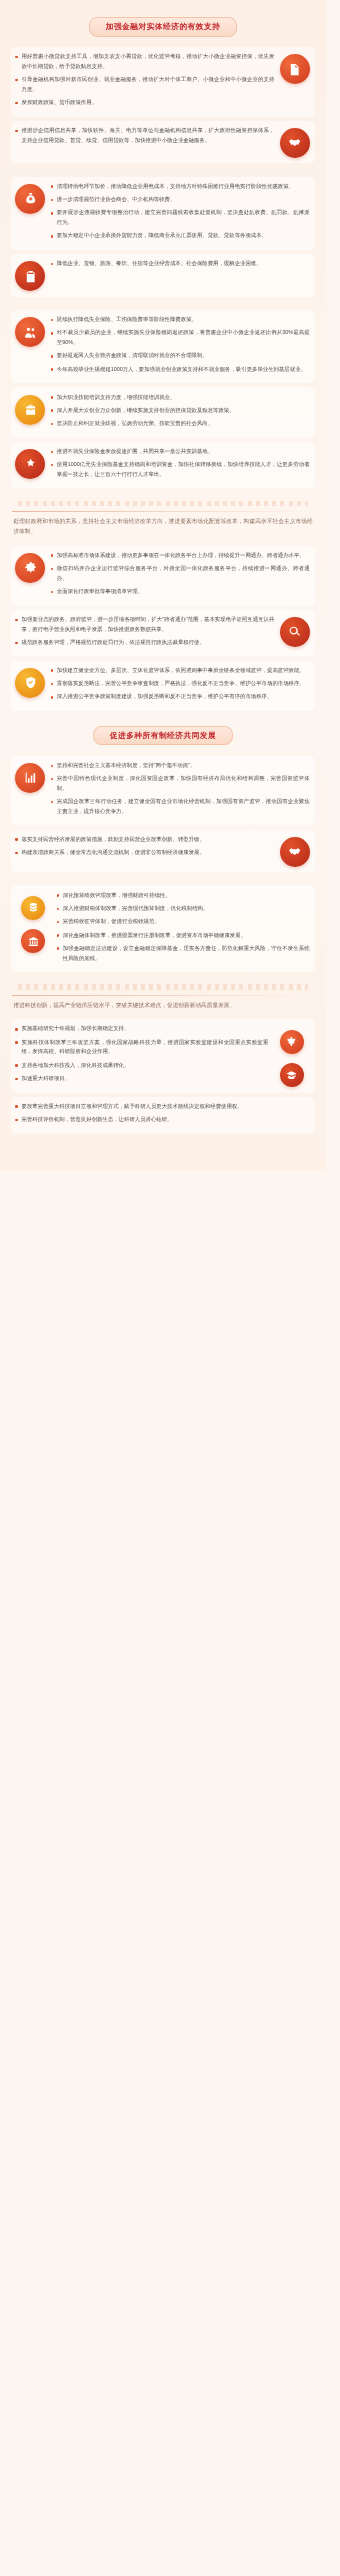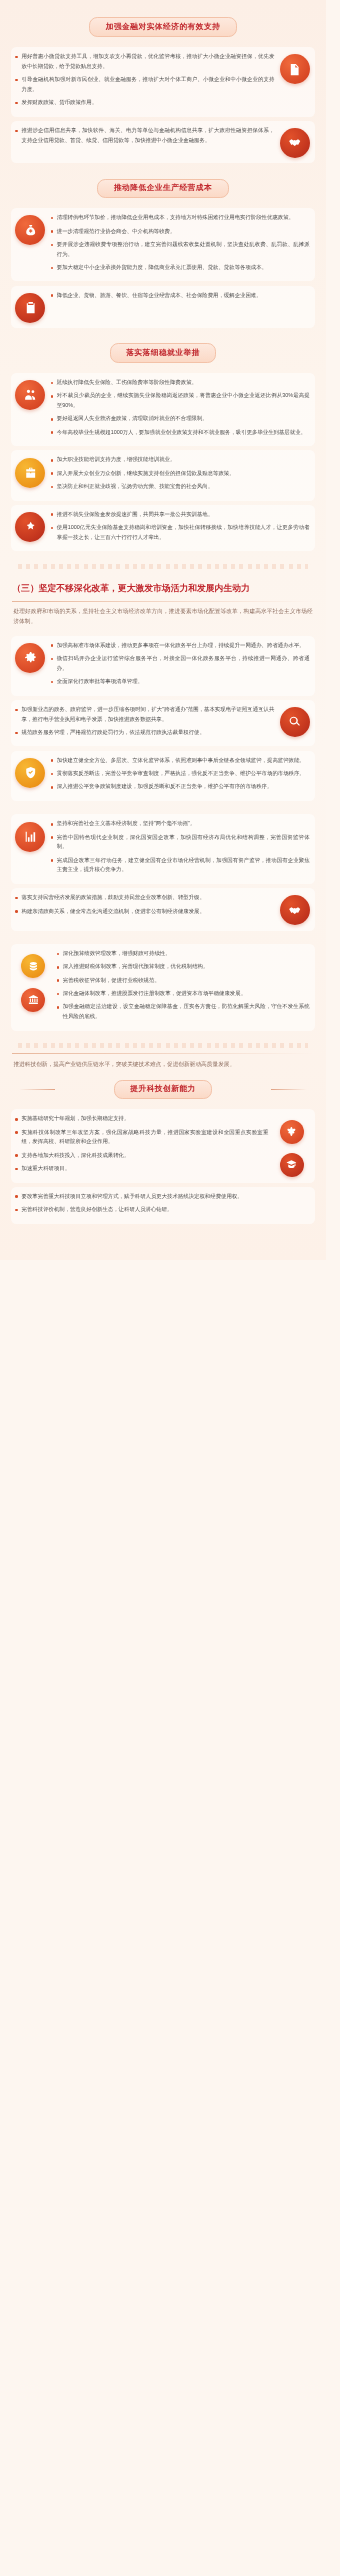--- a/index.html
+++ b/index.html
@@ -169,23 +169,20 @@
         <li>推进涉企信用信息共享，加快软件、海关、电力等单位与金融机构信息共享，扩大政府性融资担保体系，支持企业信用贷款、首贷、续贷、信用贷款等，加快推进中小微企业金融服务。</li>
       </ul>
       <div class="ico deep">
         <svg viewBox="0 0 24 24">
             <path d="M2 9l4-3 4 2 2-1 2 1 4-2 4 3-4 7-2-1-4 3-4-3-2 1L2 9z"></path>
           </svg>
       </div>
     </div>
   </div>
 
-  <div class="pill-head">
-    <span class="pill">推动降低企业生产经营成本</span>
-  </div>
 
   <div class="block">
     <div class="card">
       <div class="ico">
         <svg viewBox="0 0 24 24">
             <path d="M9 2h6l-1.5 3h-3L9 2zm3 4c5 0 8 5 8 9a5 5 0 01-5 5H9a5 5 0 01-5-5c0-4 3-9 8-9zm.8 3.5h-1.6v1h-2v1.4h2v1h-2v1.4h2v1.6h1.6v-1.6h2v-1.4h-2v-1h2V10.5h-2v-1z"></path>
           </svg>
       </div>
       <ul class="bullets">
         <li>清理转供电环节加价，推动降低企业用电成本，支持地方对特殊困难行业用电实行阶段性优惠政策。</li>
@@ -199,23 +196,20 @@
         <svg viewBox="0 0 24 24">
             <path d="M8 2h8v3H8V2zM5 4h2v3h10V4h2v18H5V4zm2.8 9.2l2.4 2.4 5-5 1.4 1.4-6.4 6.4-3.8-3.8 1.4-1.4z"></path>
           </svg>
       </div>
       <ul class="bullets">
         <li>降低企业、货物、旅游、餐饮、住宿等企业经营成本、社会保险费用，缓解企业困难。</li>
       </ul>
     </div>
   </div>
 
-  <div class="pill-head">
-    <span class="pill">落实落细稳就业举措</span>
-  </div>
 
   <div class="block">
     <div class="card">
       <div class="ico">
         <svg viewBox="0 0 24 24">
             <path d="M8 3a3 3 0 110 6 3 3 0 010-6zm8 1a2.5 2.5 0 110 5 2.5 2.5 0 010-5zM2 19c0-3.3 2.7-6 6-6s6 2.7 6 6v2H2v-2zm13.2-4.6c2.8.5 4.8 2.9 4.8 5.8V21h-4.6v-2c0-1.7-.6-3.3-1.6-4.5l1.4-.1z"></path>
           </svg>
       </div>
       <ul class="bullets">
         <li>延续执行降低失业保险、工伤保险费率等阶段性降费政策。</li>
@@ -244,23 +238,20 @@
       </div>
       <ul class="bullets">
         <li>推进不就失业保险金发放提速扩围，共同共享一批公共实训基地。</li>
         <li>使用1000亿元失业保险基金支持稳岗和培训资金，加快社保转移接续，加快培养技能人才，让更多劳动者掌握一技之长，让三百六十行行行人才辈出。</li>
       </ul>
     </div>
   </div>
 
   <div class="decor-wave"></div>
 
-  <div class="chapter">
-    <div class="ch-title">（三）坚定不移深化改革，更大激发市场活力和发展内生动力</div>
-  </div>
   <div class="chapter-rule"></div>
   <div class="chapter-note">处理好政府和市场的关系，坚持社会主义市场经济改革方向，推进要素市场化配置等改革，构建高水平社会主义市场经济体制。</div>
 
 
   <div class="block">
     <div class="card">
       <div class="ico">
         <svg viewBox="0 0 24 24">
             <path d="M12 8a4 4 0 110 8 4 4 0 010-8zm0 2a2 2 0 100 4 2 2 0 000-4zM10.8 2h2.4l.4 2.2 2 .9 1.9-1.2 1.7 1.7-1.2 1.9.9 2 2.2.4v2.4l-2.2.4-.9 2 1.2 1.9-1.7 1.7-1.9-1.2-2 .9-.4 2.2h-2.4l-.4-2.2-2-.9-1.9 1.2-1.7-1.7 1.2-1.9-.9-2L2 13.2v-2.4l2.2-.4.9-2-1.2-1.9 1.7-1.7 1.9 1.2 2-.9L10.8 2z"></path>
           </svg>
@@ -289,20 +280,23 @@
           </svg>
       </div>
       <ul class="bullets">
         <li>加快建立健全全方位、多层次、立体化监管体系，依照准则事中事后全链条全领域监管，提高监管效能。</li>
         <li>贯彻落实反垄断法，完善公平竞争审查制度，严格执法，强化反不正当竞争、维护公平市场的市场秩序。</li>
         <li>深入推进公平竞争政策制度建设，加强反垄断和反不正当竞争，维护公平有序的市场秩序。</li>
       </ul>
     </div>
   </div>
 
+  <div class="pill-head">
+    <span class="pill">促进多种所有制经济共同发展</span>
+  </div>
 
   <div class="block">
     <div class="card">
       <div class="ico">
         <svg viewBox="0 0 24 24">
             <path d="M3 3h2v18H3V3zm4 10h3v8H7v-8zm5-5h3v13h-3V8zm5-4h3v17h-3V4z"></path>
           </svg>
       </div>
       <ul class="bullets">
         <li>坚持和完善社会主义基本经济制度，坚持"两个毫不动摇"。</li>
@@ -346,23 +340,20 @@
         <li>加强金融稳定法治建设，设立金融稳定保障基金，压实各方责任，防范化解重大风险，守住不发生系统性风险的底线。</li>
       </ul>
     </div>
   </div>
 
   <div class="decor-wave"></div>
 
   <div class="chapter-rule"></div>
   <div class="chapter-note">推进科技创新，提高产业链供应链水平，突破关键技术难点，促进创新驱动高质量发展。</div>
 
-  <div class="pill-head">
-    <span class="pill">提升科技创新能力</span>
-  </div>
 
   <div class="block">
     <div class="card rtl">
       <div class="icon-col">
         <div class="ico sm">
           <svg viewBox="0 0 24 24">
               <path d="M12 10a2 2 0 110 4 2 2 0 010-4zm0-8c2 0 3 3.6 3 10s-1 10-3 10-3-3.6-3-10S10 2 12 2zm8.7 5c1 1.7-1.6 4.3-6.2 6.9-4.6 2.6-8.3 3.4-9.2 1.7-1-1.7 1.6-4.3 6.2-6.9C16.1 6.1 19.7 5.3 20.7 7zM3.3 7c1-1.7 4.6-.9 9.2 1.7 4.6 2.6 7.2 5.2 6.2 6.9-1 1.7-4.6.9-9.2-1.7C4.9 11.3 2.3 8.7 3.3 7z"></path>
             </svg>
         </div>
         <div class="ico sm deep">

